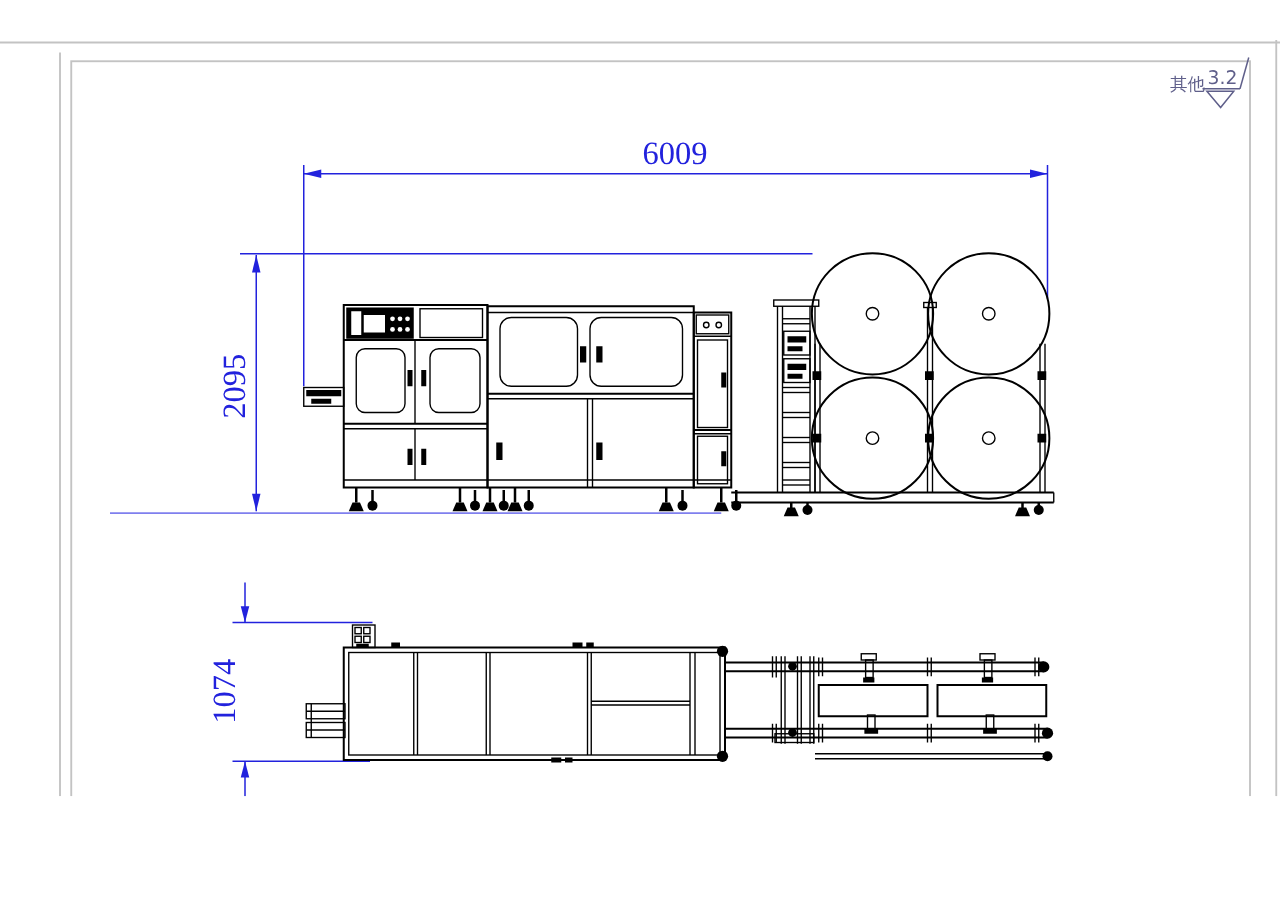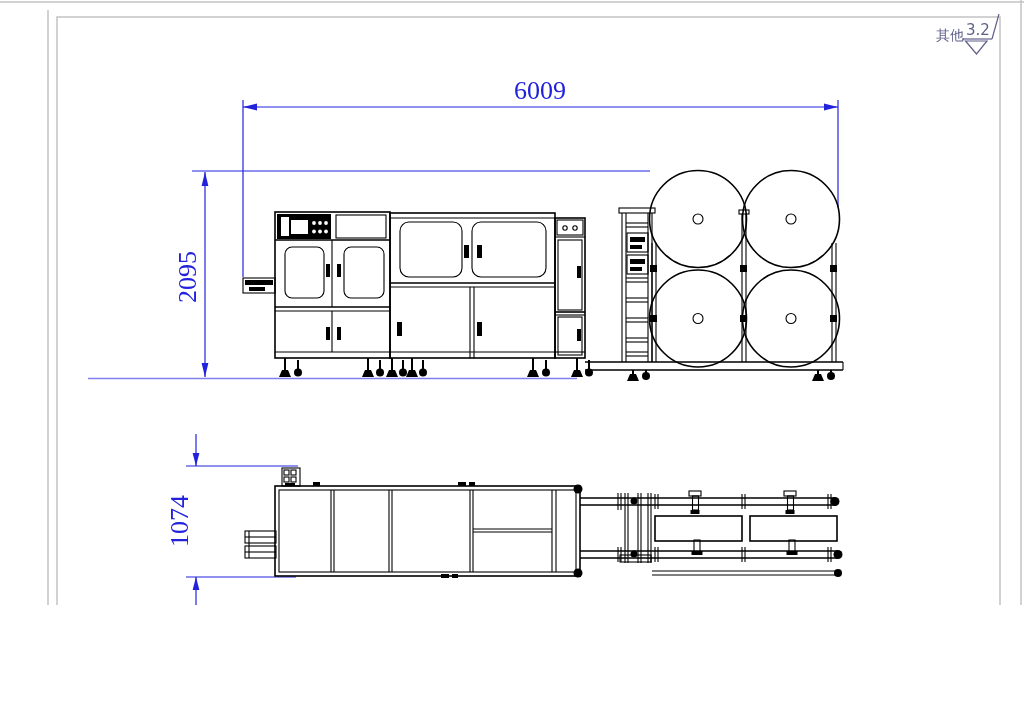--- a/index.html
+++ b/index.html
@@ -1,17 +1,17 @@
 <!DOCTYPE html>
 <html style="--dimension-blue: #2222dd; --ground-blue: #7f7fee; --line-black: #000000; --frame-gray: #c3c3c3; --note-navy: #5f5f8a; --paper-white: #ffffff;"><head>
 <meta charset="utf-8">
 <style>
   html,body{margin:0;padding:0;background:#fff;}
   #page{position:relative;width:1024px;height:605px;background:var(--paper-white,#fff);overflow:hidden;
-        font-family:"Liberation Sans",sans-serif;}
+        font-family:"Liberation Sans",sans-serif;margin-top:32px;}
   svg{position:absolute;left:0;top:0;}
   
   .k  {stroke:#000;fill:none;stroke-width:1.6;}
   .k1 {stroke:#000;fill:none;stroke-width:1.1;}
   .fb {fill:#000;stroke:none;}
   .fw {fill:#fff;stroke:none;}
   .frame{stroke:var(--frame-gray,#c3c3c3);fill:none;stroke-width:1.5;}
   .dim {stroke:var(--dimension-blue,#2222dd);fill:none;stroke-width:1.2;}
   .dimf{fill:var(--dimension-blue,#2222dd);stroke:none;}
   .dimt{fill:var(--dimension-blue,#2222dd);font-family:"Liberation Serif",serif;font-size:26px;}

